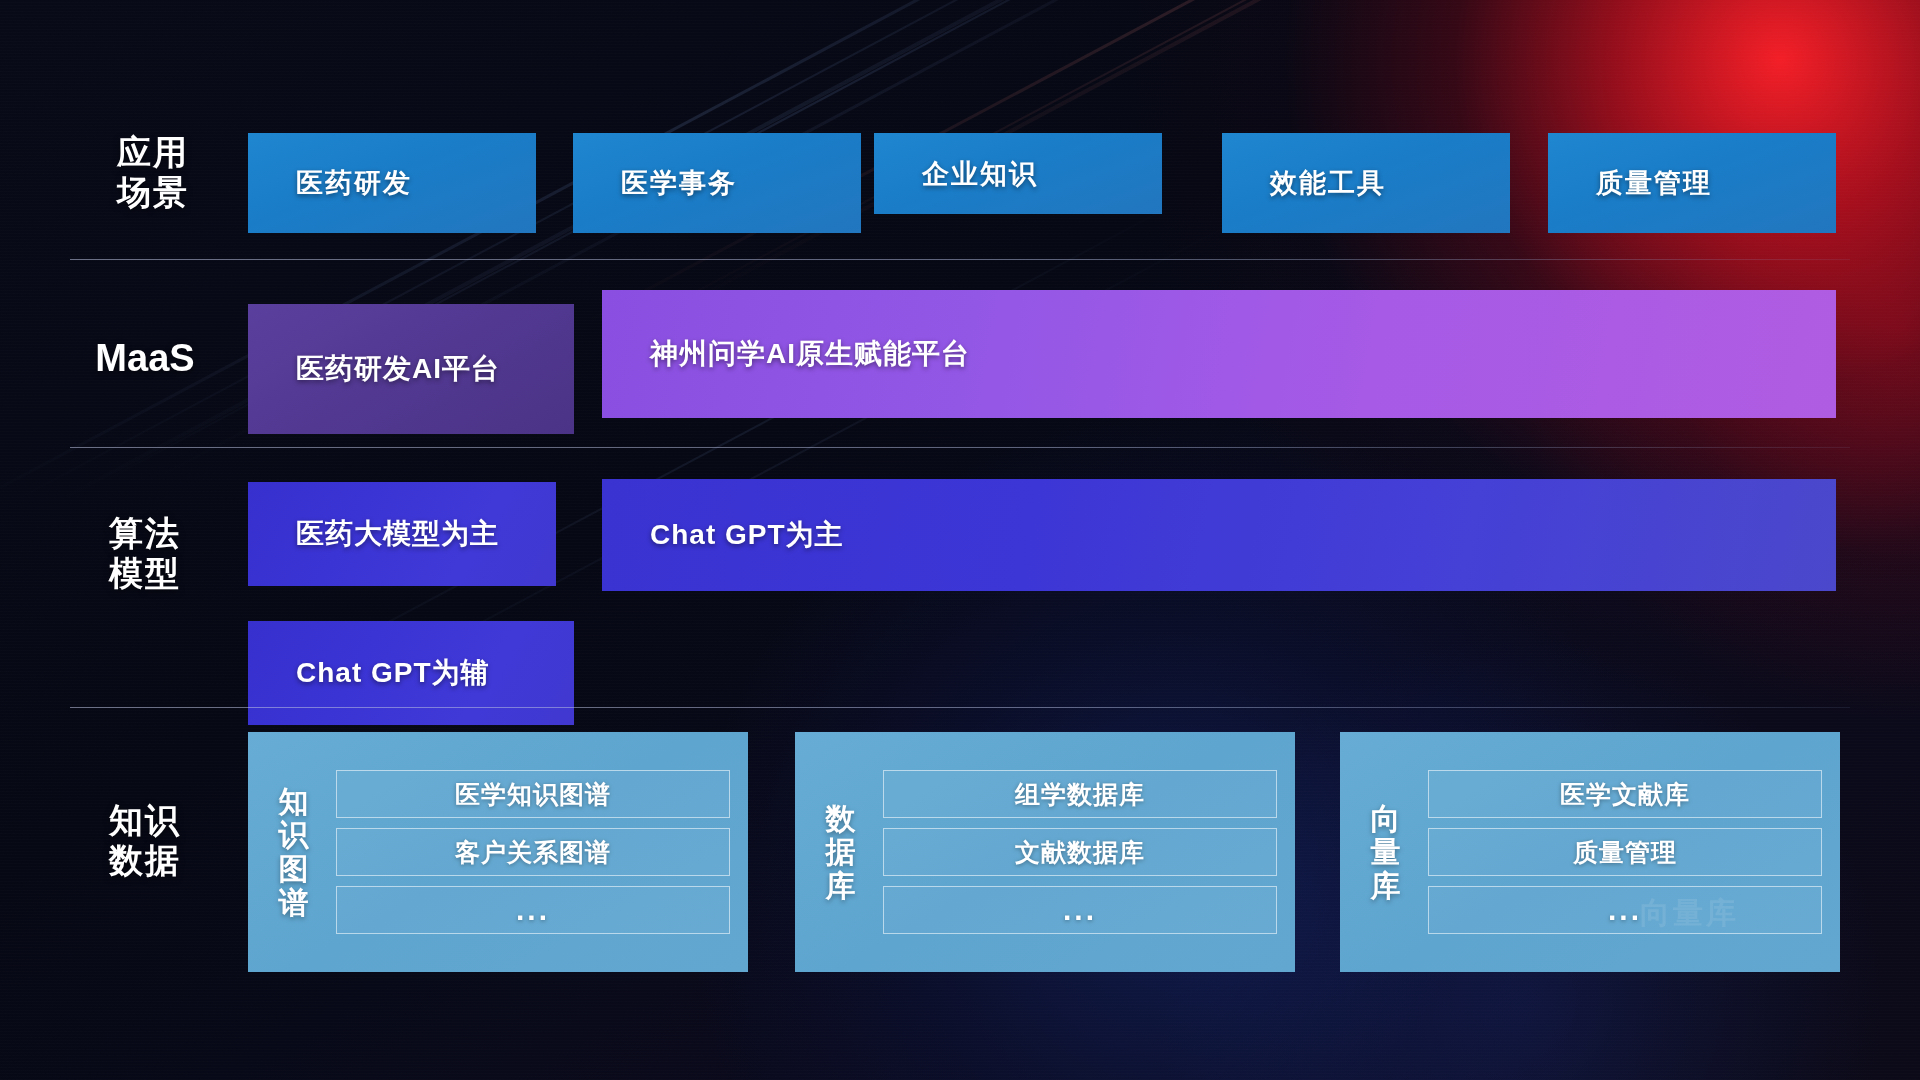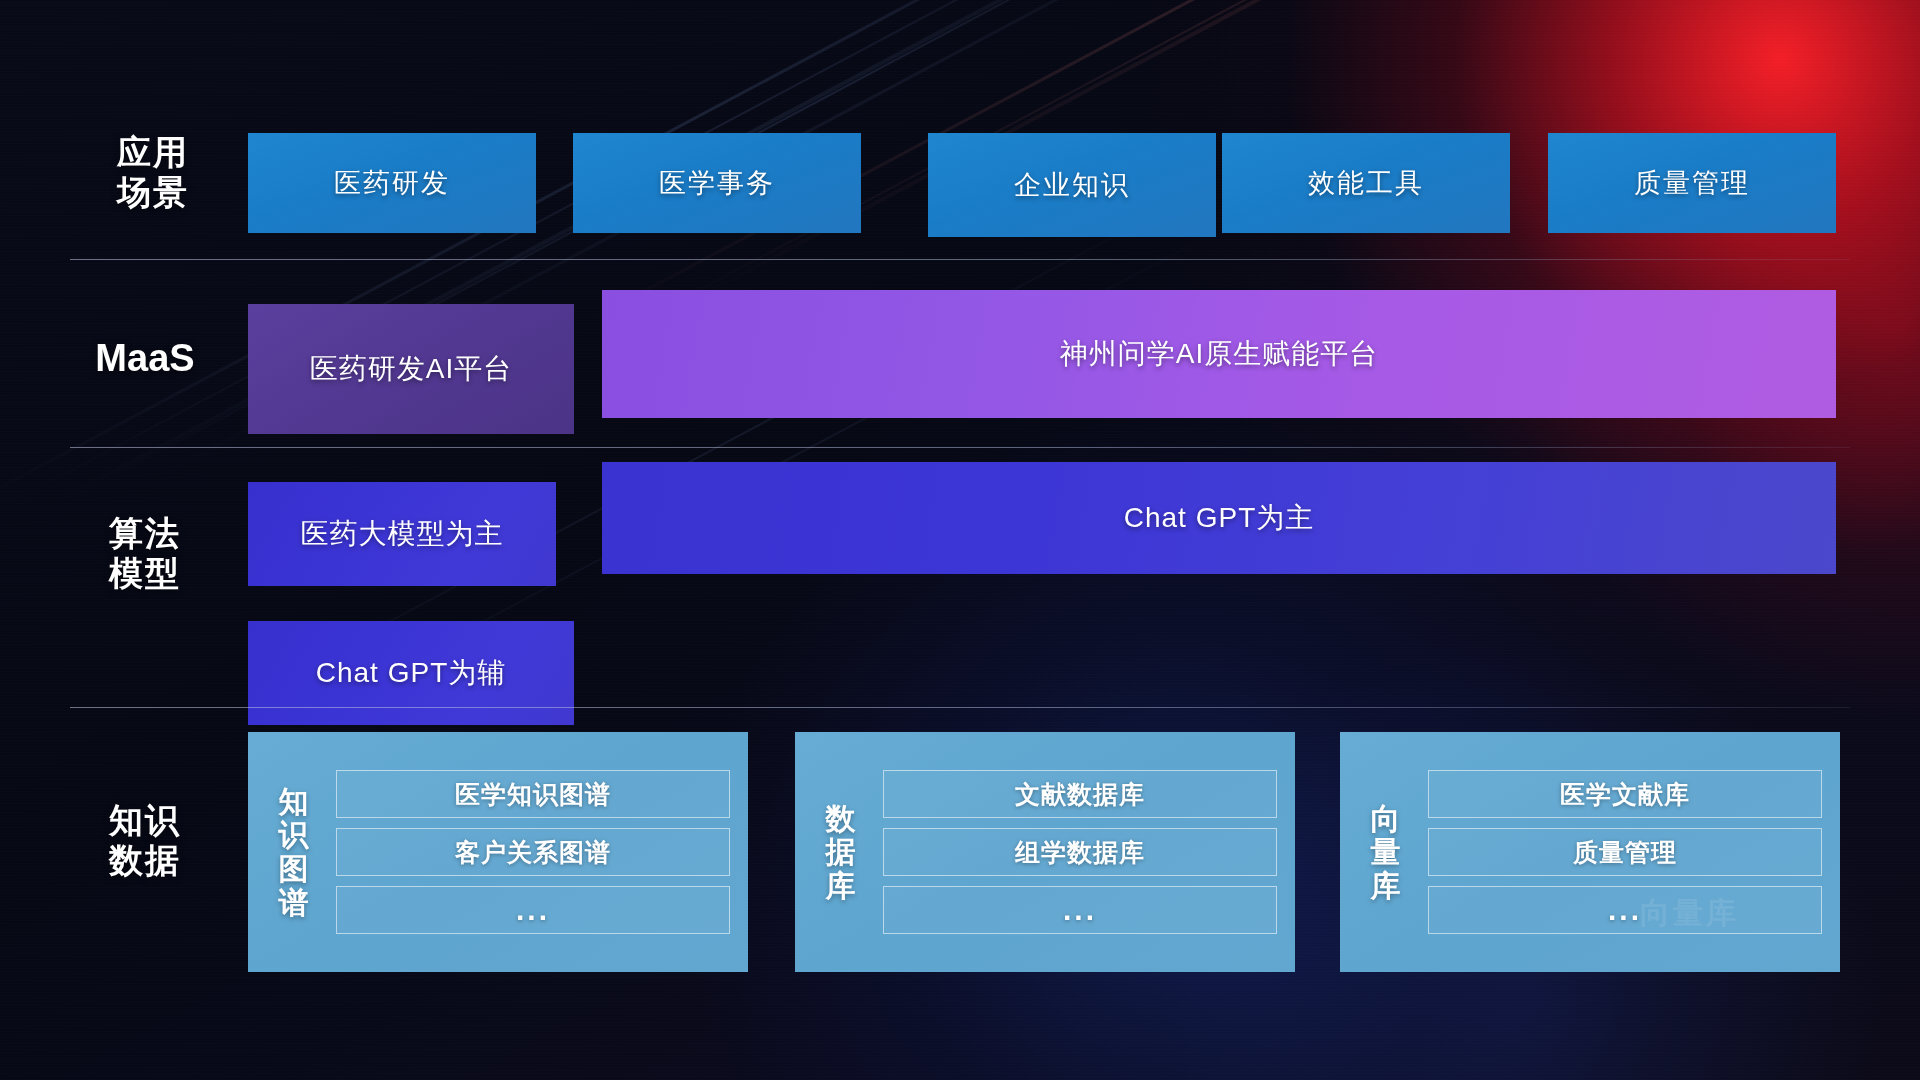--- a/index.html
+++ b/index.html
@@ -57,24 +57,25 @@
   .rowlabel.latin { font-size:38px; letter-spacing:0px; }
 
   .divider {
     position:absolute;
     left:70px; width:1780px; height:1px;
     background:linear-gradient(to right, rgba(190,195,225,0.55) 0%, rgba(180,190,225,0.50) 55%, rgba(160,175,215,0.28) 85%, rgba(140,160,210,0.10) 100%);
   }
 
   
   .box {
-    display:flex; align-items:center; justify-content:center;
-    color:#fff; font-weight:normal;
+    display:flex; align-items:center; justify-content:flex-start;
+    color:#fff; font-weight:bold;
     text-shadow:0 2px 5px rgba(0,0,0,0.45);
     position:relative;
+    padding-left:48px;
   }
   .app-box {
     background:linear-gradient(160deg,#1f86d0 0%,#1a7cc7 45%,#2277bf 100%);
     font-size:27px; letter-spacing:2px;
   }
   .maas-left {
     background:linear-gradient(150deg,#5b3f9e 0%,#523891 50%,#4b3487 100%);
     font-size:28px; letter-spacing:1px;
   }
   .maas-right {
@@ -147,21 +148,21 @@
       <div>应用</div>
       <div>场景</div>
     </div>
 
     <div class="box app-box" style="position:absolute; left:248px; top:133px; width:288px; height:100px;">
       <span>医药研发</span>
     </div>
     <div class="box app-box" style="position:absolute; left:573px; top:133px; width:288px; height:100px;">
       <span>医学事务</span>
     </div>
-    <div class="box app-box" style="position:absolute; left:928px; top:133px; width:288px; height:104px;">
+    <div class="box app-box" style="position:absolute; left:874px; top:133px; width:288px; height:81px;">
       <span>企业知识</span>
     </div>
     <div class="box app-box" style="position:absolute; left:1222px; top:133px; width:288px; height:100px;">
       <span>效能工具</span>
     </div>
     <div class="box app-box" style="position:absolute; left:1548px; top:133px; width:288px; height:100px;">
       <span>质量管理</span>
     </div>
 
     <div class="divider" style="top:259px;"></div>
@@ -180,21 +181,21 @@
     <div class="divider" style="top:447px;"></div>
 
     <div class="rowlabel" style="left:60px; top:513px;">
       <div>算法</div>
       <div>模型</div>
     </div>
 
     <div class="box algo-box" style="position:absolute; left:248px; top:466px; width:308px; height:104px;margin-top:16px;">
       <span>医药大模型为主</span>
     </div>
-    <div class="box algo-wide" style="position:absolute; left:602px; top:462px; width:1234px; height:112px;">
+    <div class="box algo-wide" style="position:absolute; left:602px; top:479px; width:1234px; height:112px;">
       <span>Chat GPT为主</span>
     </div>
 
     <div class="box algo-box" style="position:absolute; left:248px; top:581px; width:326px; height:104px;margin-top:40px;">
       <span>Chat GPT为辅</span>
     </div>
 
     <div class="divider" style="top:707px;"></div>
 
     <div class="rowlabel" style="left:60px; top:800px;">
@@ -223,24 +224,24 @@
     </div>
 
     <div class="kgroup" style="left:795px; top:732px; width:500px; height:240px;">
       <div class="kgroup-title">
         <div>数</div>
         <div>据</div>
         <div>库</div>
       </div>
       <div class="kitems">
         <div class="kitem">
+            <span>组学数据库</span>
+          </div>
+        <div class="kitem">
             <span>文献数据库</span>
-          </div>
-        <div class="kitem">
-            <span>组学数据库</span>
           </div>
         <div class="kitem ellipsis">
             <span>...</span>
           </div>
       </div>
     </div>
 
     <div class="kgroup" style="left:1340px; top:732px; width:500px; height:240px;">
       <div class="kgroup-title">
         <div>向</div>

